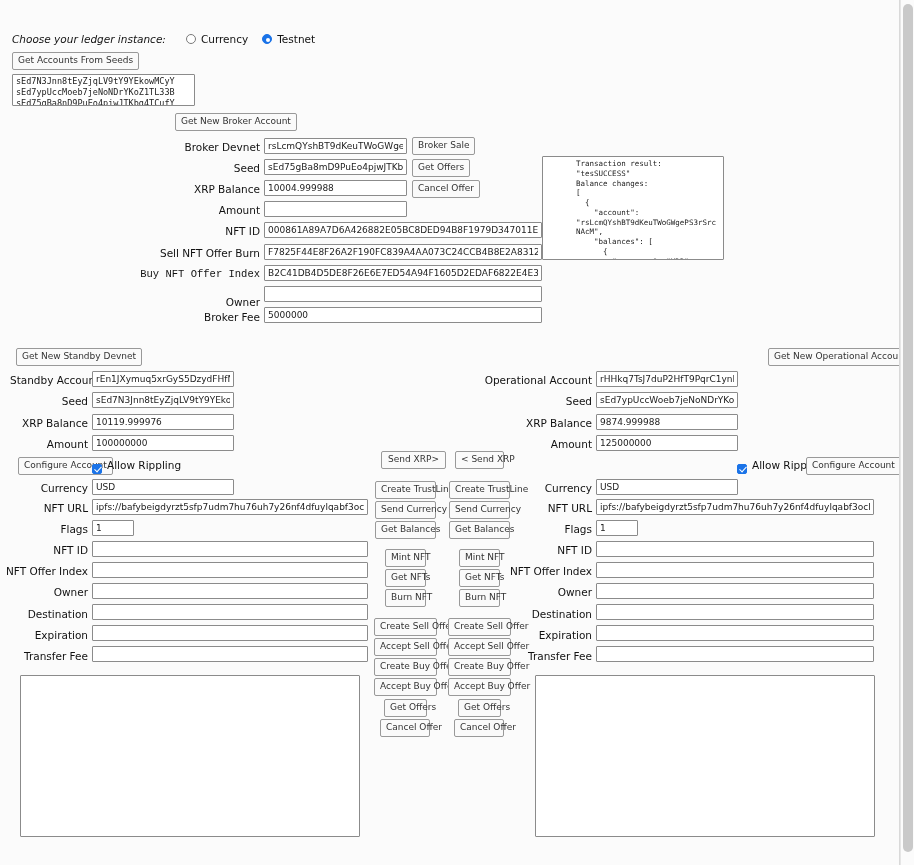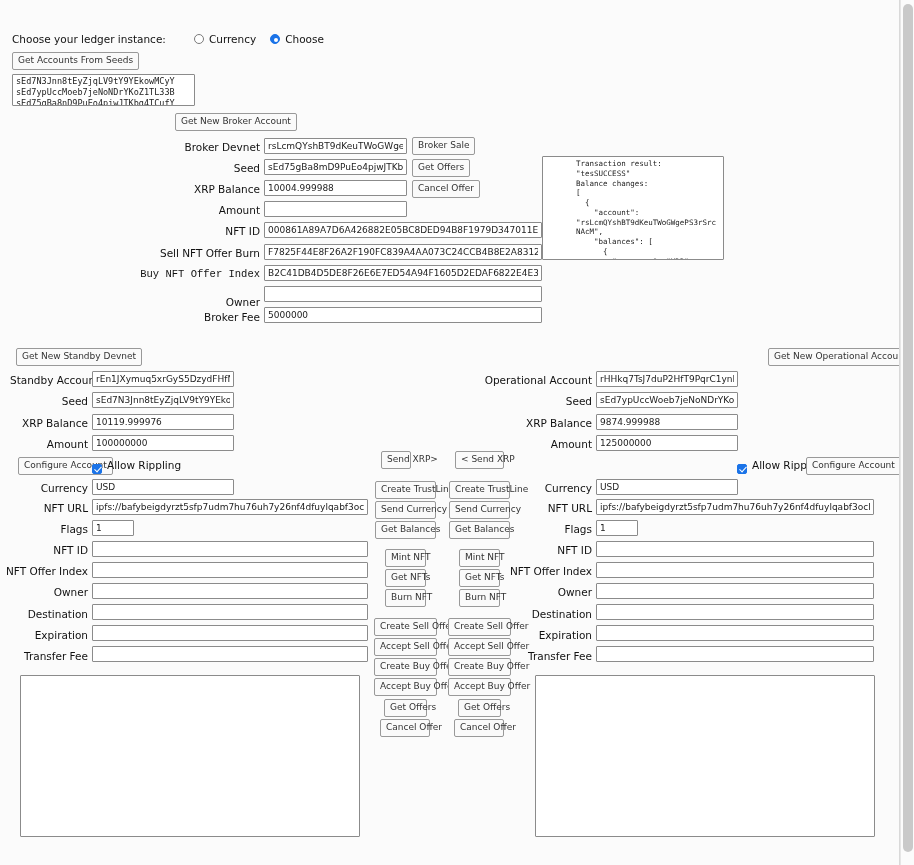--- a/index.html
+++ b/index.html
@@ -48,21 +48,21 @@
   }
 
   .ledger-row {
     position: absolute;
     left: 12px; top: 33px;
     font-size: 10.5px;
     color: #111;
     display: flex;
     align-items: center;
   }
-  .ledger-row .lbl { margin-right: 28px; }
+  .ledger-row .lbl { margin-right: 20px; font-style: italic; }
   .radio-wrap { display: flex; align-items: center; margin-right: 14px; }
   .radio {
     width: 10px; height: 10px;
     border-radius: 50%;
     border: 1px solid #7a7a7a;
     background: #fff;
     display: inline-block;
     margin-right: 5px;
     position: relative;
   }
@@ -160,21 +160,21 @@
 
 
   <div class="ledger-row">
     <span class="lbl">Choose your ledger instance:</span>
     <label class="radio-wrap">
       <span class="radio"></span>
       <span>Currency</span>
     </label>
     <label class="radio-wrap">
       <span class="radio checked"></span>
-      <span>Choose</span>
+      <span>Testnet</span>
     </label>
   </div>
 
   <button class="btn abs" style="left:12px; top:52px;">Get Accounts From Seeds</button>
 
   <textarea class="ta" id="seeds-ta" style="">sEd7N3Jnn8tEyZjqLV9tY9YEkowMCyY
 sEd7ypUccMoeb7jeNoNDrYKoZ1TL33B
 sEd75gBa8nD9PuEo4pjwJTKbg4TCufY</textarea>
 
   <button class="btn abs" style="left:175px; top:113px;">Get New Broker Account</button>
@@ -316,21 +316,21 @@
     <span class="rowlabel" style="left:450px; top:629px; width:142px;">Expiration</span>
     <input class="fld abs" style="left: 596px; top: 625px; width: 278px; height: 16px;" value="">
 
     <span class="rowlabel" style="left:450px; top:650px; width:142px;">Transfer Fee</span>
     <input class="fld abs" style="left: 596px; top: 646px; width: 278px; height: 16px;" value="">
 
     <textarea class="ta bigta" style="left: 535px; top: 675px; width: 340px; height: 162px;"></textarea>
   </div>
 
   <div>
-    <button class="btn abs" style="left:381px; top:451px; width:30px; text-align:left;">Send XRP&gt;</button>
+    <button class="btn abs" style="left:381px; top:451px; width:65px; text-align:center;">Send XRP&gt;</button>
     <button class="btn abs" style="left:375px; top:481px; width:61px; text-align:center;">Create TrustLine</button>
     <button class="btn abs" style="left:375px; top:501px; width:61px; text-align:center;">Send Currency</button>
     <button class="btn abs" style="left:375px; top:521px; width:61px; text-align:center;">Get Balances</button>
     <button class="btn abs" style="left:385px; top:549px; width:41px; text-align:center;">Mint NFT</button>
     <button class="btn abs" style="left:385px; top:569px; width:41px; text-align:center;">Get NFTs</button>
     <button class="btn abs" style="left:385px; top:589px; width:41px; text-align:center;">Burn NFT</button>
     <button class="btn abs" style="left:374px; top:618px; width:63px; text-align:center;">Create Sell Offer</button>
     <button class="btn abs" style="left:374px; top:638px; width:63px; text-align:center;">Accept Sell Offer</button>
     <button class="btn abs" style="left:374px; top:658px; width:63px; text-align:center;">Create Buy Offer</button>
     <button class="btn abs" style="left:374px; top:678px; width:63px; text-align:center;">Accept Buy Offer</button>

